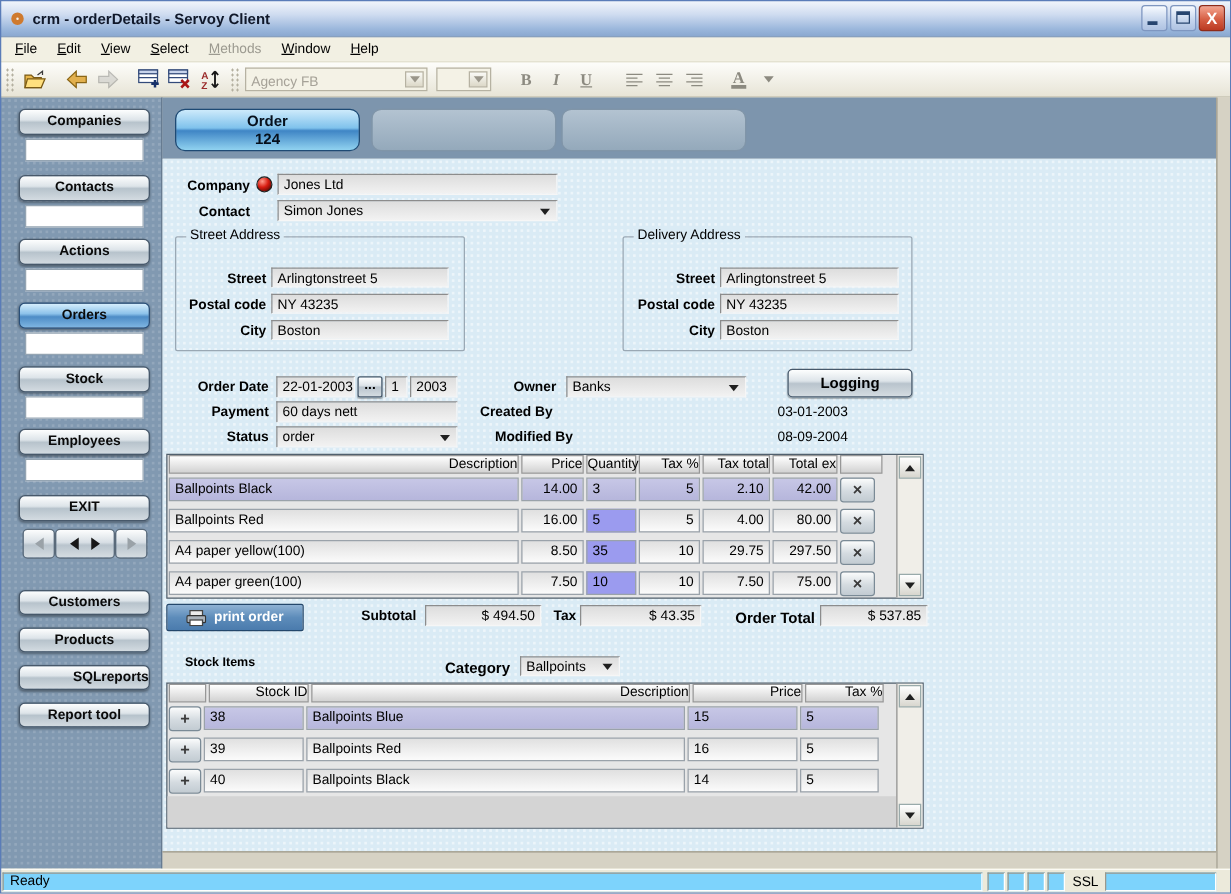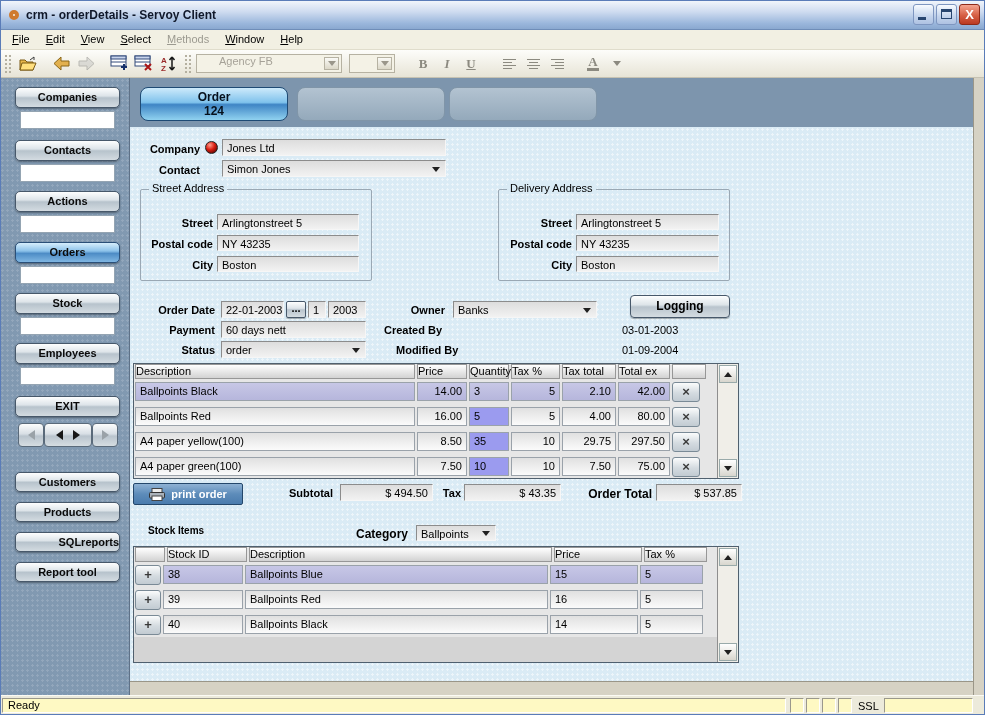--- a/index.html
+++ b/index.html
@@ -34,21 +34,21 @@
   
   #toolbar { position:absolute; left:0; top:50px; width:985px; height:28px;
     background:linear-gradient(180deg,#fdfdfa,#e7e4d6); border-bottom:1px solid #c6c2b2;
     display:flex; align-items:center; }
   .grip { width:8px; height:20px; margin:0 4px;
     background-image:radial-gradient(#b4b0a0 32%, transparent 34%); background-size:4px 4px; }
   .tb-ico { width:24px; height:22px; display:flex; align-items:center; justify-content:center; }
   .tb-gap { width:10px; }
   .dis { opacity:.55; filter:grayscale(70%); }
   .tb-combo { height:19px; background:#f4f2e6; border:1px solid #b6b2a2; color:#a6a298;
-    display:flex; align-items:flex-start; padding:0 22px; position:relative; }
+    display:flex; align-items:flex-end; padding:0 4px; position:relative; }
   .tb-combo .cdrop { position:absolute; right:2px; top:2px; width:15px; height:13px;
     background:linear-gradient(#fafaf6,#dcd8c8); border:1px solid #b6b2a2; display:flex; align-items:center; justify-content:center; }
   .fmt-txt { font-family:"Liberation Serif", serif; font-weight:bold; color:#8c8a80; font-size:13px; }
   .align-ico { display:flex; flex-direction:column; gap:2px; }
   .align-ico i { display:block; height:1px; background:#8c8a80; }
 
   
   .tri-dn { width:0; height:0; border-left:4px solid transparent; border-right:4px solid transparent; border-top:5px solid #202020; }
   .tri-up { width:0; height:0; border-left:4px solid transparent; border-right:4px solid transparent; border-bottom:5px solid #202020; }
   .tri-l  { width:0; height:0; border-top:5px solid transparent; border-bottom:5px solid transparent; border-right:7px solid #181818; }
@@ -101,21 +101,21 @@
   .redball { position:absolute; width:13px; height:13px; border-radius:50%;
     background:radial-gradient(circle at 35% 28%, #ff9a8a, #d81c10 45%, #3c0400 95%); border:1px solid #222; }
 
   
   .grid { position:absolute; border:1px solid #50606e; background:#e6e6e6; }
   .grid-scroll { position:absolute; right:0; top:0; bottom:0; width:21px; background:#f0eee8; border-left:1px solid #8e8e8e; }
   .sc-btn { position:absolute; left:1px; width:18px; height:18px; border:1px solid #9aa;
     background:linear-gradient(180deg,#ffffff,#d8d6ce); display:flex; align-items:center; justify-content:center; cursor:pointer; }
   .g-head { display:flex; gap:2px; padding:0 1px; height:15px; }
   .hcell { background:linear-gradient(180deg,#ffffff,#d2d2d2); border:1px solid #979797;
-    text-align:left; line-height:13px; height:15px; flex-shrink:0; }
+    text-align:right; line-height:13px; height:15px; flex-shrink:0; }
   .g-row { display:flex; gap:2px; padding:2px 1px; height:25px; align-items:center; }
   .cell { height:19px; background:linear-gradient(180deg,#e0e0e0,#fbfbfb); border:1px solid #9aa2aa;
     line-height:17px; padding:0 4px; flex-shrink:0; overflow:hidden; white-space:nowrap; }
   .g-row.sel .cell { background:linear-gradient(180deg,#c7c7e6,#b6b6dc); }
   .cell.hl { background:#9b9bef !important; }
   .cell.num { text-align:right; }
   .xbtn { width:28px; height:20px; border:1px solid #7a8a96; border-radius:3px;
     background:linear-gradient(180deg,#fbfcfc,#d4dbe0 55%,#c2cbd2); font-weight:bold; color:#3a3a3a;
     font-size:13px; line-height:17px; text-align:center; cursor:pointer; flex-shrink:0; }
 
@@ -123,21 +123,21 @@
   .c-desc{width:280px;} .c-price{width:50px;} .c-qty{width:40px;} .c-taxp{width:49px;} .c-taxt{width:54px;} .c-tot{width:52px;} .c-x{width:34px; background:linear-gradient(180deg,#ffffff,#d2d2d2);}
   
   .s-plus{width:30px; background:linear-gradient(180deg,#ffffff,#d2d2d2);} .s-id{width:80px;} .s-desc{width:303px;} .s-price{width:88px;} .s-tax{width:63px;}
 
   .print-btn { position:absolute; height:22px; width:110px; border:1px solid #24476b; border-radius:2px;
     background:linear-gradient(180deg,#8fb2d4,#5d8cba 50%,#4a7bad); color:#fff; font-weight:bold;
     display:flex; align-items:center; justify-content:center; gap:6px; cursor:pointer; }
 
   
   #statusbar { position:absolute; left:0; top:695px; width:985px; height:20px; background:#eceadb; border-top:1px solid #fbfaf4; }
-  .sb-panel { position:absolute; top:2px; height:15px; border:1px solid; border-color:#9a988c #ffffff #ffffff #9a988c; background:#fef9c3; }
+  .sb-panel { position:absolute; top:2px; height:15px; border:1px solid; border-color:#9a988c #ffffff #ffffff #9a988c; background:#7dd3fc; }
 </style>
 </head>
 <body>
 
 <div id="titlebar">
   <div class="app-icon"></div>
   <div class="title-text">crm - orderDetails - Servoy Client</div>
   <div class="win-btns">
     <div class="win-btn">
         <div class="glyph-min"></div>
@@ -349,21 +349,21 @@
   <div class="lbl r" style="left:5px; top:197px; width:80px;">Payment</div>
   <div class="fld" style="left:91px; top:194px; width:145px;">60 days nett</div>
   <div class="lbl" style="left:254px; top:197px;">Created By</div>
   <div class="val" style="left:492px; top:197px;">03-01-2003</div>
 
   <div class="lbl r" style="left:5px; top:217px; width:80px;">Status</div>
   <div class="fld combo" style="left:91px; top:214px; width:145px;">
     <span>order</span><span class="dd-arrow tri-dn"></span>
   </div>
   <div class="lbl" style="left:266px; top:217px;">Modified By</div>
-  <div class="val" style="left:492px; top:217px;">01-09-2004</div>
+  <div class="val" style="left:492px; top:217px;">08-09-2004</div>
 
   <div class="grid" style="left:3px; top:236px; width:606px; height:116px;">
     <div class="g-head">
       <div class="hcell c-desc">Description</div>
       <div class="hcell c-price">Price</div>
       <div class="hcell c-qty">Quantity</div>
       <div class="hcell c-taxp">Tax %</div>
       <div class="hcell c-taxt">Tax total</div>
       <div class="hcell c-tot">Total ex</div>
       <div class="hcell c-x"></div>

